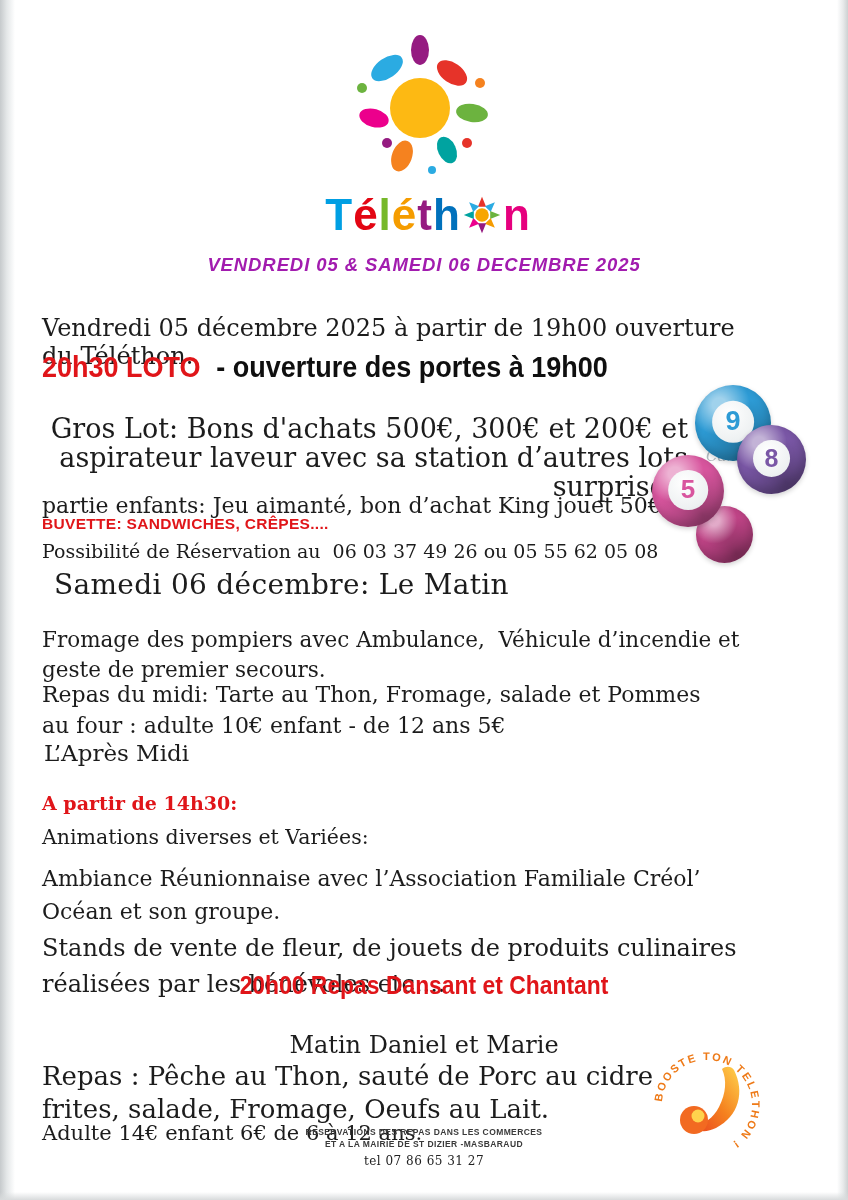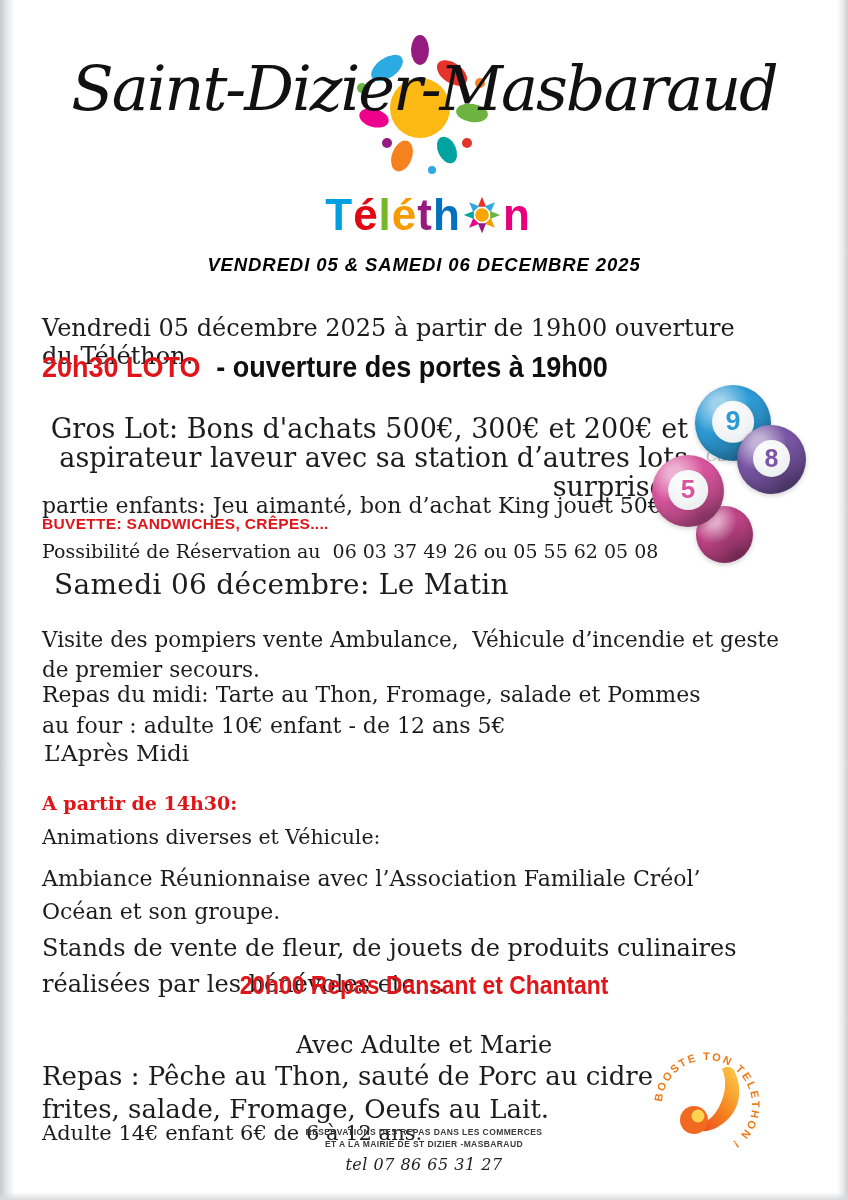--- a/index.html
+++ b/index.html
@@ -32,21 +32,21 @@
   .telethon{
     top:190px;left:0;right:0;text-align:center;z-index:2;
     font-family:"Liberation Sans",sans-serif;font-weight:bold;
     font-size:44px;letter-spacing:1px;margin-left:8px;
   }
   .telethon .tl{color:var(--c);}
   .telethon .o-sun{display:inline-block;vertical-align:-5px;margin:0 1px;}
   .date-line{
     top:254px;left:0;right:0;text-align:center;
     font-family:"Liberation Sans",sans-serif;font-weight:bold;font-style:italic;
-    font-size:18.5px;letter-spacing:.9px;color:#000000;
+    font-size:18.5px;letter-spacing:.9px;color:#a21caf;
   }
 
   
   .intro{top:290px;left:42px;width:710px;font-size:24px;line-height:1.18;}
   .loto-line{top:350px;left:42px;white-space:nowrap;
     font-family:"Liberation Sans",sans-serif;font-weight:bold;font-size:30px;
     transform:scaleX(.9);transform-origin:left center;}
   .loto-time{color:var(--red);}
   .loto-doors{color:#0f0f0f;margin-left:9px;}
   .gros-lot{top:387px;left:28px;width:660px;font-size:27px;line-height:1.08;text-align:right;}
@@ -95,21 +95,21 @@
     transform:scaleX(.88);}
   .avec{top:1007px;left:0;right:0;text-align:center;font-size:24px;}
   .repas-soir{top:1034px;left:42px;width:690px;font-size:26px;line-height:1.25;}
   .tarif{top:1100px;left:42px;font-size:21px;}
 
   
   .footer{top:1126px;left:0;right:0;text-align:center;
     font-family:"Liberation Sans",sans-serif;font-size:8.5px;font-weight:bold;
     letter-spacing:.4px;color:#3a3a3a;line-height:1.45;}
   .footer .tel{font-family:"DejaVu Serif",serif;font-weight:normal;
-    font-size:16px;letter-spacing:.5px;color:#222;margin-top:2px;font-style:italic;}
+    font-size:12px;letter-spacing:.5px;color:#222;margin-top:2px;}
 
   
   .badge{left:650px;top:1048px;z-index:5;}
   .badge-text{font-family:"Liberation Sans",sans-serif;font-weight:bold;
     font-size:11px;letter-spacing:2px;fill:var(--c);}
 </style>
 </head>
 <body>
 
 <div class="page">
@@ -129,21 +129,20 @@
       <ellipse cx="70" cy="128" rx="10" ry="16" transform="rotate(20 70 128)" fill="#f5821f"></ellipse>
       <ellipse cx="115" cy="122" rx="9" ry="14" transform="rotate(-25 115 122)" fill="#00a3a0"></ellipse>
       <circle cx="148" cy="55" r="5" fill="#f5821f"></circle>
       <circle cx="30" cy="60" r="5" fill="#6cb33f"></circle>
       <circle cx="135" cy="115" r="5" fill="#e63329"></circle>
       <circle cx="55" cy="115" r="5" fill="#951b81"></circle>
       <circle cx="100" cy="142" r="4" fill="#2babe2"></circle>
     </g>
   </svg>
 
-  <h1 class="abs commune-title">Saint-Dizier-Masbaraud</h1>
 
   <div class="abs telethon">
     <span class="tl" style="--c: #009fe3;">T</span><span class="tl" style="--c: #e30613;">é</span><span class="tl" style="--c: #76b82a;">l</span><span class="tl" style="--c: #f59c00;">é</span><span class="tl" style="--c: #951b81;">t</span><span class="tl" style="--c: #0071bc;">h</span><svg class="o-sun" width="40" height="40" viewBox="0 0 44 44">
       <g>
         <polygon points="22,2 17.5,13 26.5,13" fill="#e63329"></polygon>
         <polygon points="22,2 17.5,13 26.5,13" transform="rotate(45 22 22)" fill="#2babe2"></polygon>
         <polygon points="22,2 17.5,13 26.5,13" transform="rotate(90 22 22)" fill="#6cb33f"></polygon>
         <polygon points="22,2 17.5,13 26.5,13" transform="rotate(135 22 22)" fill="#f59c00"></polygon>
         <polygon points="22,2 17.5,13 26.5,13" transform="rotate(180 22 22)" fill="#951b81"></polygon>
         <polygon points="22,2 17.5,13 26.5,13" transform="rotate(225 22 22)" fill="#ec008c"></polygon>
@@ -175,31 +174,31 @@
   </div>
   <div class="abs ball ball-8" style="--c: #7a57a6;">
     <span class="disc">8</span>
   </div>
   <div class="abs ball ball-5" style="--c: #d8559e;">
     <span class="disc">5</span>
   </div>
   <div class="abs ball ball-x" style="--c: #c04487;"></div>
 
   <h2 class="abs samedi-heading" style="font-weight:normal;margin:12px;">Samedi 06 décembre: Le Matin</h2>
-  <p class="abs pompiers">Visite des pompiers vente Ambulance,  Véhicule d’incendie et geste de premier secours.</p>
+  <p class="abs pompiers">Fromage des pompiers avec Ambulance,  Véhicule d’incendie et geste de premier secours.</p>
   <p class="abs repas-midi">Repas du midi: Tarte au Thon, Fromage, salade et Pommes au four : adulte 10€ enfant - de 12 ans 5€</p>
 
   <h3 class="abs apres-heading" style="font-weight:normal;margin:2px;">L’Après Midi</h3>
   <p class="abs a-partir">A partir de 14h30:</p>
-  <p class="abs animations">Animations diverses et Véhicule:</p>
+  <p class="abs animations">Animations diverses et Variées:</p>
   <p class="abs ambiance">Ambiance Réunionnaise avec l’Association Familiale Créol’ Océan et son groupe.</p>
   <p class="abs stands">Stands de vente de fleur, de jouets de produits culinaires réalisées par les bénévoles etc....</p>
 
   <h3 class="abs soiree-heading" style="margin:0;">20h00 Repas Dansant et Chantant</h3>
-  <p class="abs avec">Avec Adulte et Marie</p>
+  <p class="abs avec">Matin Daniel et Marie</p>
   <p class="abs repas-soir">Repas : Pêche au Thon, sauté de Porc au cidre, frites, salade, Fromage, Oeufs au Lait.</p>
   <p class="abs tarif">Adulte 14€ enfant 6€ de 6 à 12 ans.</p>
 
   <div class="abs footer">
     <div>RESERVATIONS DES REPAS DANS LES COMMERCES</div>
     <div>ET A LA MAIRIE DE ST DIZIER -MASBARAUD</div>
     <div class="tel">tel 07 86 65 31 27</div>
   </div>
 
   <svg class="abs badge" width="114" height="114" viewBox="0 0 114 114" style="--c: #ee7a18;">

